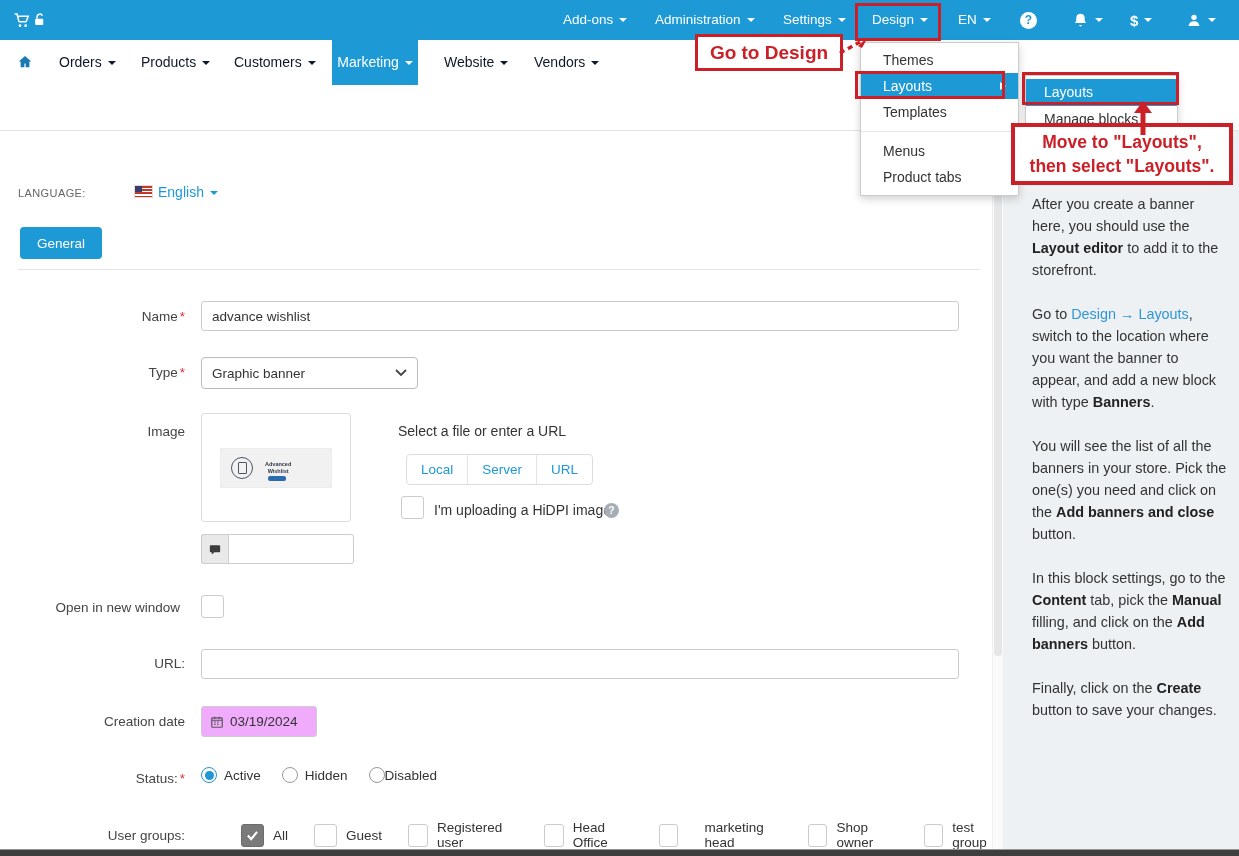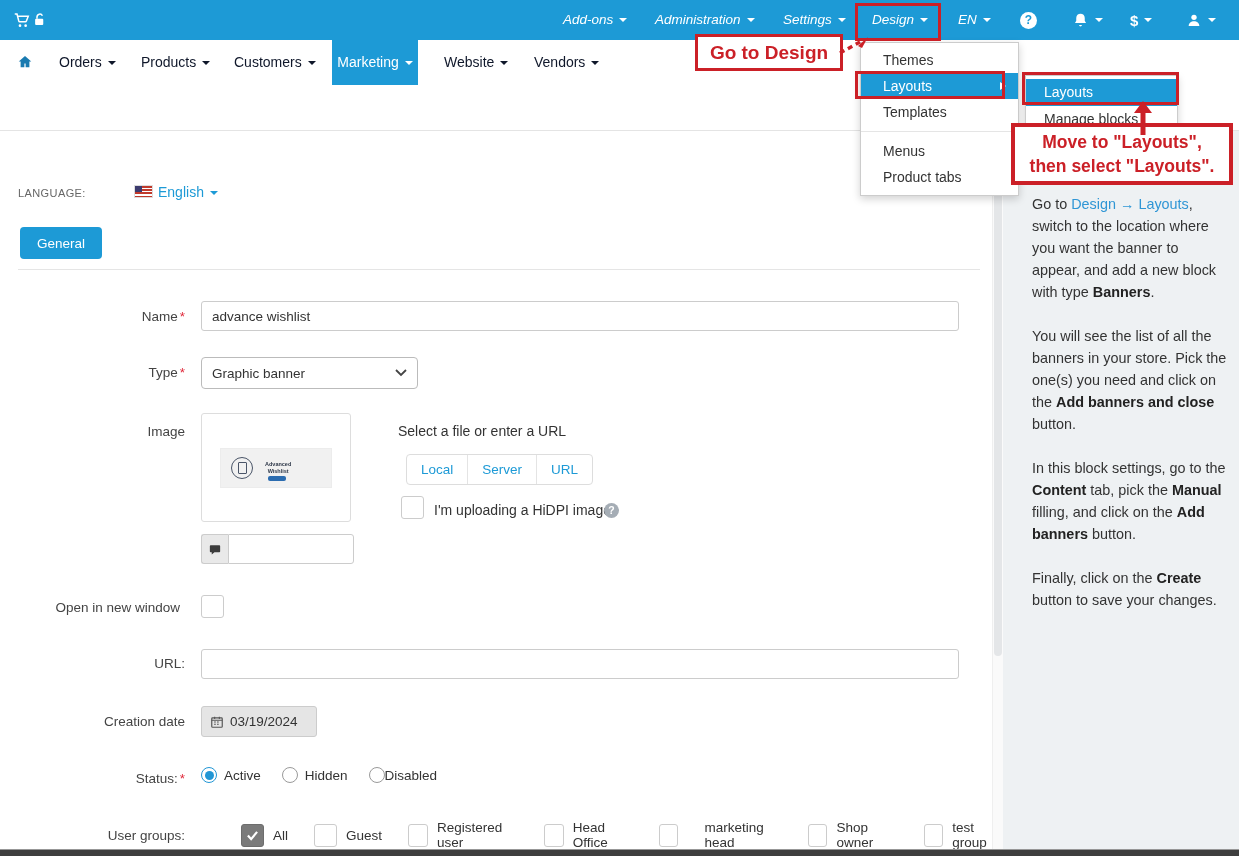--- a/index.html
+++ b/index.html
@@ -2,21 +2,21 @@
 <html><head>
 <meta charset="utf-8">
 <style>
   html,body{margin:0;padding:0;background:#fff;}
   #page{position:relative;width:1239px;height:856px;overflow:hidden;
         font-family:"Liberation Sans",sans-serif;color:#444;background:#fff;}
   .abs{position:absolute;}
 
   
   .topbar{left:0;top:0;width:1239px;height:40px;background:#1d9ad6;}
-  .tb-item{position:absolute;top:0;height:36px;line-height:40px;color:#fff;font-size:13.5px;cursor:pointer;white-space:nowrap;font-style:italic;}
+  .tb-item{position:absolute;top:0;height:36px;line-height:40px;color:#fff;font-size:13.5px;cursor:pointer;white-space:nowrap;}
   .car{display:inline-block;width:0;height:0;border-left:4px solid transparent;border-right:4px solid transparent;border-top:4px solid currentColor;margin-left:6px;vertical-align:2px;}
   .tb-ico{position:absolute;top:0;height:40px;display:flex;align-items:center;color:#fff;cursor:pointer;}
   .qcirc{width:17px;height:17px;border-radius:50%;background:#fff;color:#1d9ad6;font-weight:bold;font-size:12px;display:flex;align-items:center;justify-content:center;}
 
   
   .navstrip{left:0;top:40px;width:1239px;height:45px;background:#fff;}
   .nav-item{position:absolute;top:0;height:45px;line-height:45px;color:#0f172a;font-size:14px;cursor:pointer;white-space:nowrap;}
   .nav-active{background:#1d9ad6;color:#fff;text-align:center;}
 
   
@@ -222,21 +222,21 @@
     <div class="abs" style="left:434px;top:371px;font-size:14px;color:#333;">I'm uploading a HiDPI image.</div>
     <div class="abs" style="left:604px;top:369px;"><span class="helpq">?</span></div>
 
     <div class="lbl" style="top:469px;left:-5px;">Open in new window</div>
     <div class="cb abs" style="left:201px;top:464px;"></div>
 
     <div class="lbl" style="top:525px;">URL:</div>
     <input class="txt abs" style="left: 201px; top: 518px; width: 758px;">
 
     <div class="lbl" style="top:583px;">Creation date</div>
-    <div class="abs" style="left:201px;top:575px;width:116px;height:31px;border:1px solid #ccc;border-radius:3px;box-sizing:border-box;display:flex;align-items:center;padding:0 8px;gap:6px;background:#e5e5e5;cursor:pointer;">
+    <div class="abs" style="left:201px;top:575px;width:116px;height:31px;border:1px solid #ccc;border-radius:3px;box-sizing:border-box;display:flex;align-items:center;padding:0 8px;gap:6px;background:#f0abfc;cursor:pointer;">
       <svg width="14" height="14" viewBox="0 0 24 24">
           <rect x="3" y="5" width="18" height="16" rx="1.5" fill="none" stroke="#555" stroke-width="2"></rect>
           <path d="M3 9h18M8 3v4m8-4v4M7 12h3m2 0h3m2 0h0M7 16h3m2 0h3" stroke="#555" stroke-width="1.8"></path>
         </svg>
       <span style="font-size:13.5px;color:#333;">03/19/2024</span>
     </div>
 
     <div class="lbl" style="top:640px;"><span>Status:</span><span class="req">*</span></div>
     <div class="abs" style="left:201px;top:636px;display:flex;align-items:center;gap:21px;">
       <div style="display:flex;align-items:center;gap:7px;">
@@ -290,20 +290,21 @@
           <span style="font-size:13.5px;color:#333;">test group</span>
         </div>
     </div>
   </div>
 
   <div class="abs vscroll"></div>
   <div class="abs vthumb"></div>
 
   <div class="abs sidebar">
     <div class="sidehelp">
+        <p><span>After you create a banner here, you should use the </span><span class="b">Layout editor</span><span> to add it to the storefront.</span></p>
         <p><span>Go to </span><span class="lnk">Design → Layouts</span><span>, switch to the location where you want the banner to appear, and add a new block with type </span><span class="b">Banners</span><span>.</span></p>
         <p><span>You will see the list of all the banners in your store. Pick the one(s) you need and click on the </span><span class="b">Add banners and close</span><span> button.</span></p>
         <p><span>In this block settings, go to the </span><span class="b">Content</span><span> tab, pick the </span><span class="b">Manual</span><span> filling, and click on the </span><span class="b">Add banners</span><span> button.</span></p>
         <p><span>Finally, click on the </span><span class="b">Create</span><span> button to save your changes.</span></p>
       </div>
   </div>
 
   <div class="abs botbar"></div>
 
   <div class="abs ddpanel">

